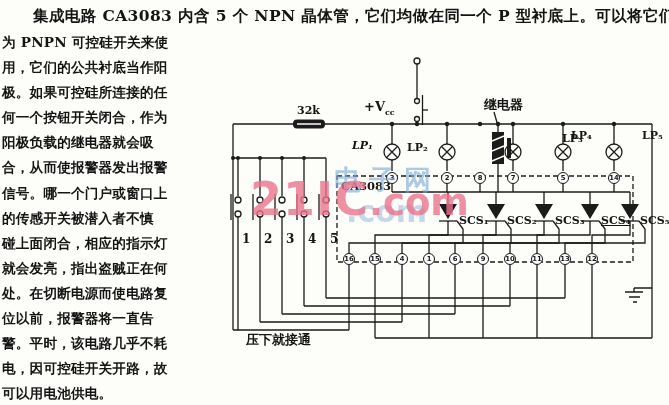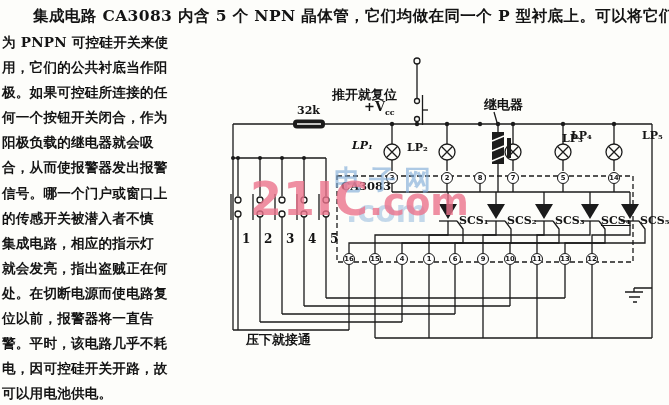--- a/index.html
+++ b/index.html
@@ -39,21 +39,21 @@
 
   <div class="abs" id="first-line">集成电路 CA3083 内含 5 个 NPN 晶体管，它们均做在同一个 P 型衬底上。可以将它们作</div>
   <div class="abs" id="column">为 PNPN 可控硅开关来使
 用，它们的公共衬底当作阳
 极。如果可控硅所连接的任
 何一个按钮开关闭合，作为
 阳极负载的继电器就会吸
 合，从而使报警器发出报警
 信号。哪一个门户或窗口上
 的传感开关被潜入者不慎
-集成电路，相应的指示灯
+碰上面闭合，相应的指示灯
 就会发亮，指出盗贼正在何
 处。在切断电源而使电路复
 位以前，报警器将一直告
 警。平时，该电路几乎不耗
 电，因可控硅开关开路，故
 可以用电池供电。</div>
 
   <svg width="669" height="405">
 
     <g>
@@ -197,21 +197,20 @@
         <circle class="wf" cx="238" cy="158" r="2"></circle>
       <circle class="wf" cx="260" cy="158" r="2"></circle>
         <circle class="wf" cx="282" cy="158" r="2"></circle>
       <circle class="wf" cx="304" cy="158" r="2"></circle>
     </g>
   </svg>
 
   <div class="lbl lbl13" style="left:364px;top:52px;margin-top:47px;">
     <span>+V</span><span style="font-size:8px;vertical-align:sub;">cc</span>
   </div>
-  <div class="lbl lbl13" style="left:332px;top:86px;">推开就复位</div>
   <div class="lbl lbl11" style="left:297px;top:104px;">32k</div>
   <div class="lbl lbl13" style="left:484px;top:96px;">继电器</div>
 
   <div class="lbl lbl11" style="left:352px;top:139px;font-style:italic;">LP₁</div>
   <div class="lbl lbl11" style="left:407px;top:141px;">LP₂</div>
   <div class="lbl lbl11" style="left:521px;top:132px;margin-left:41px;">LP₃</div>
   <div class="lbl lbl11" style="left:571px;top:129px;">LP₄</div>
   <div class="lbl lbl11" style="left:642px;top:129px;">LP₅</div>
 
   <div class="lbl" style="left:341px;top:179px;font-size:11.5px;">CA3083</div>

